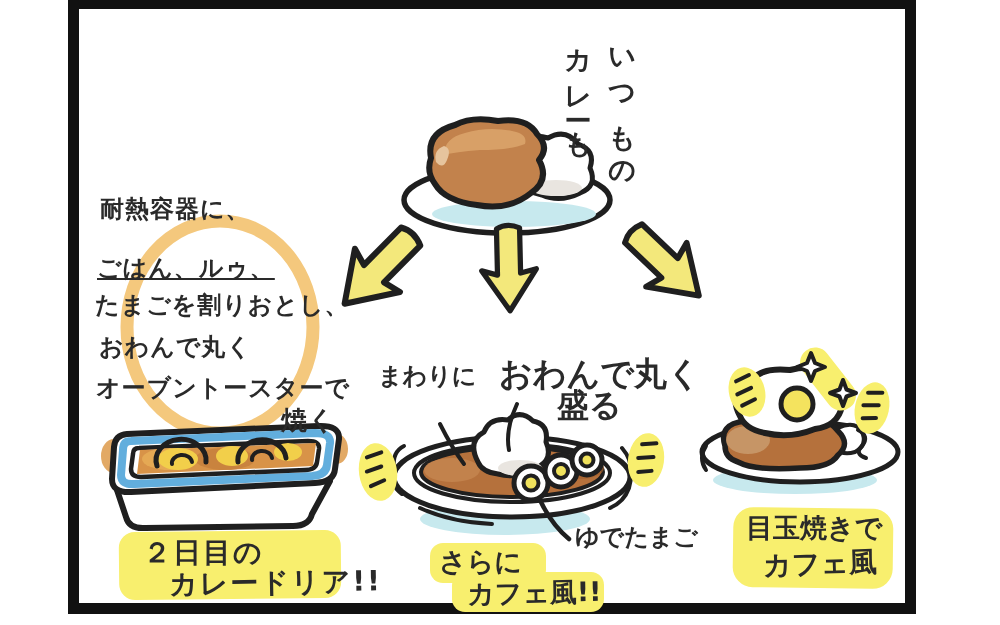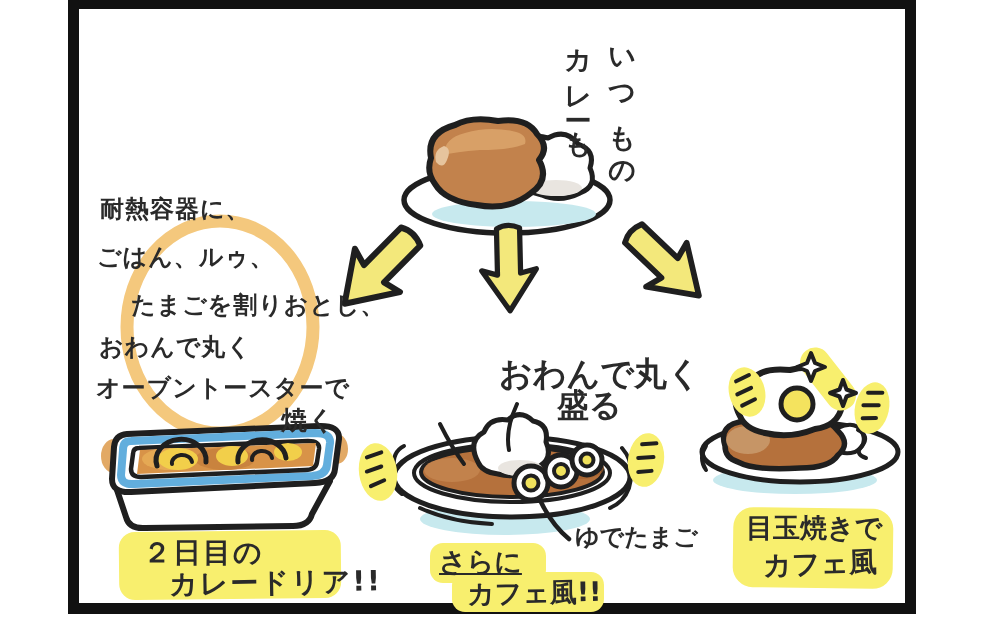--- a/index.html
+++ b/index.html
@@ -141,36 +141,37 @@
       <path d="M -7,-14 L 7,-17 M -9,-1 L 6,-4 M -7,12 L 6,9" stroke="#1f1f1f" stroke-width="4"></path>
     </g>
   </svg>
 
   <div class="jp vcap" style="left:556px;top:30px;height:230px;">
     <div>いつもの</div>
     <div>カレーも</div>
   </div>
 
   <div class="jp instr" style="left:100px;top:196px;">耐熱容器に、</div>
-  <div class="jp instr" style="left:97px;top:244px;">ごはん、ルゥ、</div>
-  <div class="jp instr" style="left:95px;top:292px;margin-left:36px;">たまごを割りおとし、</div>
+  <div class="jp instr" style="left:97px;top:255px;text-decoration:underline;">ごはん、ルゥ、</div>
+  <div class="jp instr" style="left:95px;top:292px;">たまごを割りおとし、</div>
   <div class="jp instr" style="left:99px;top:334px;">おわんで丸く</div>
   <div class="jp instr" style="left:96px;top:375px;">オーブントースターで</div>
   <div class="jp instr" style="left:281px;top:406px;font-size:26px;">焼く</div>
 
   <div class="hl" style="left:119px;top:531px;width:222px;height:68px;transform:rotate(-0.6deg);"></div>
   <div class="jp bigcap" style="left:143px;top:537px;">２日目の</div>
   <div class="jp bigcap" style="left:169px;top:567px;transform:rotate(-1deg);">カレードリア!!</div>
 
+  <div class="jp note" style="left:378px;top:363px;">まわりに</div>
   <div class="jp note" style="left:499px;top:355px;font-size:33px;">おわんで丸く</div>
   <div class="jp note" style="left:557px;top:387px;font-size:32px;">盛る</div>
   <div class="jp note" style="left:575px;top:524px;">ゆでたまご</div>
 
   <div class="hl" style="left:430px;top:543px;width:116px;height:40px;border-radius:13px;"></div>
   <div class="hl" style="left:452px;top:572px;width:152px;height:40px;border-radius:13px;"></div>
-  <div class="jp" style="left:439px;top:546px;font-size:27px;text-decoration:underline;">さらに</div>
+  <div class="jp" style="left:439px;top:546px;font-size:27px;">さらに</div>
   <div class="jp" style="left:467px;top:577px;font-size:27px;transform:rotate(-1deg);">カフェ風!!</div>
 
   <div class="hl" style="left:733px;top:508px;width:160px;height:80px;border-radius:20px;transform:rotate(0.8deg);"></div>
   <div class="jp" style="left:746px;top:512px;font-size:27px;">目玉焼きで</div>
   <div class="jp" style="left:763px;top:548px;font-size:28px;transform:rotate(-2deg);">カフェ風</div>
 
 </div>
 
 </body></html>

